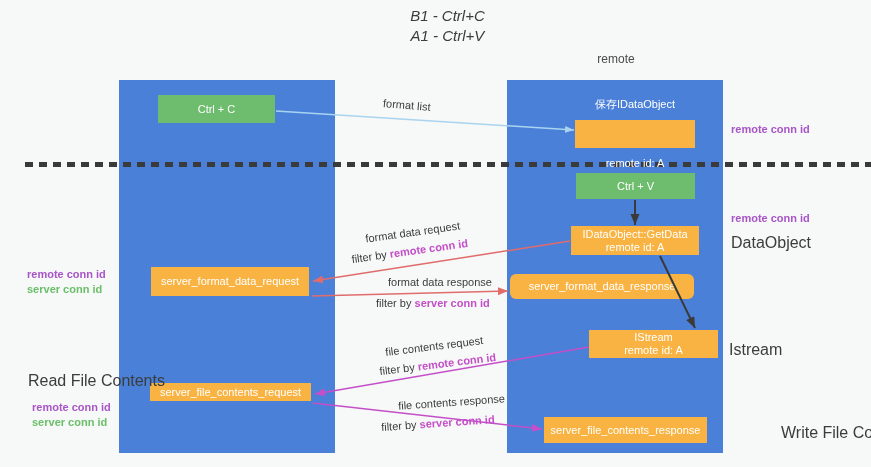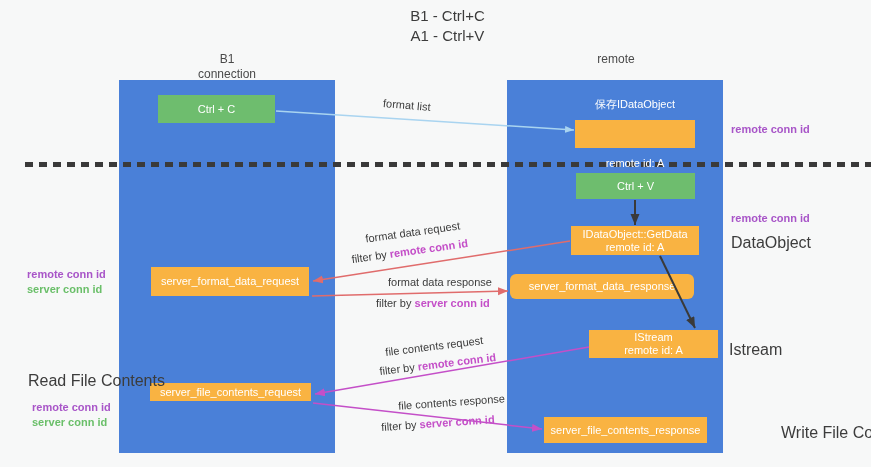--- a/index.html
+++ b/index.html
@@ -15,21 +15,21 @@
     --label-green:#6abf69;
     --label-magenta:#c44fc8;
     --label-dark:#3c3c3c;
   }
   *{margin:0;padding:0;box-sizing:border-box;}
   html,body{background:var(--bg);}
   body{font-family:"Liberation Sans",sans-serif;}
   .stage{position:relative;width:871px;height:467px;overflow:hidden;background:var(--bg);}
 
   .title{position:absolute;left:340px;top:6px;width:215px;text-align:center;
-         font-size:15px;line-height:20px;color:var(--label-dark);}
+         font-size:15px;line-height:20px;color:var(--label-dark);font-style:italic;}
   .lifeline-header{position:absolute;width:140px;text-align:center;font-size:12px;
          line-height:15px;color:#4a4a4a;}
   .lifeline-column{position:absolute;top:80px;width:216px;height:373px;background:var(--column-blue);}
 
   .dashed-divider{position:absolute;left:25px;top:162px;width:846px;height:5px;z-index:3;
     background:repeating-linear-gradient(90deg,var(--arrow-black) 0 8px,transparent 8px 14px);}
 
   .node{position:absolute;display:flex;flex-direction:column;align-items:center;
         justify-content:center;color:#fff;font-size:11px;line-height:13px;
         text-align:center;z-index:4;}
@@ -58,24 +58,20 @@
 </head>
 <body>
 
 <div class="stage">
 
   <div class="title">
     <div>B1 - Ctrl+C</div>
     <div>A1 - Ctrl+V</div>
   </div>
 
-  <div class="lifeline-header" style="left:157px;top:52px;">
-    <div>B1</div>
-    <div>connection</div>
-  </div>
   <div class="lifeline-header" style="left:546px;top:52px;">
     <div>remote</div>
   </div>
 
   <div class="lifeline-column" style="left:119px;"></div>
   <div class="lifeline-column" style="left:507px;"></div>
 
   <div class="dashed-divider"></div>
 
   <div class="node node-green" style="left:158px;top:95px;width:117px;height:28px;">

